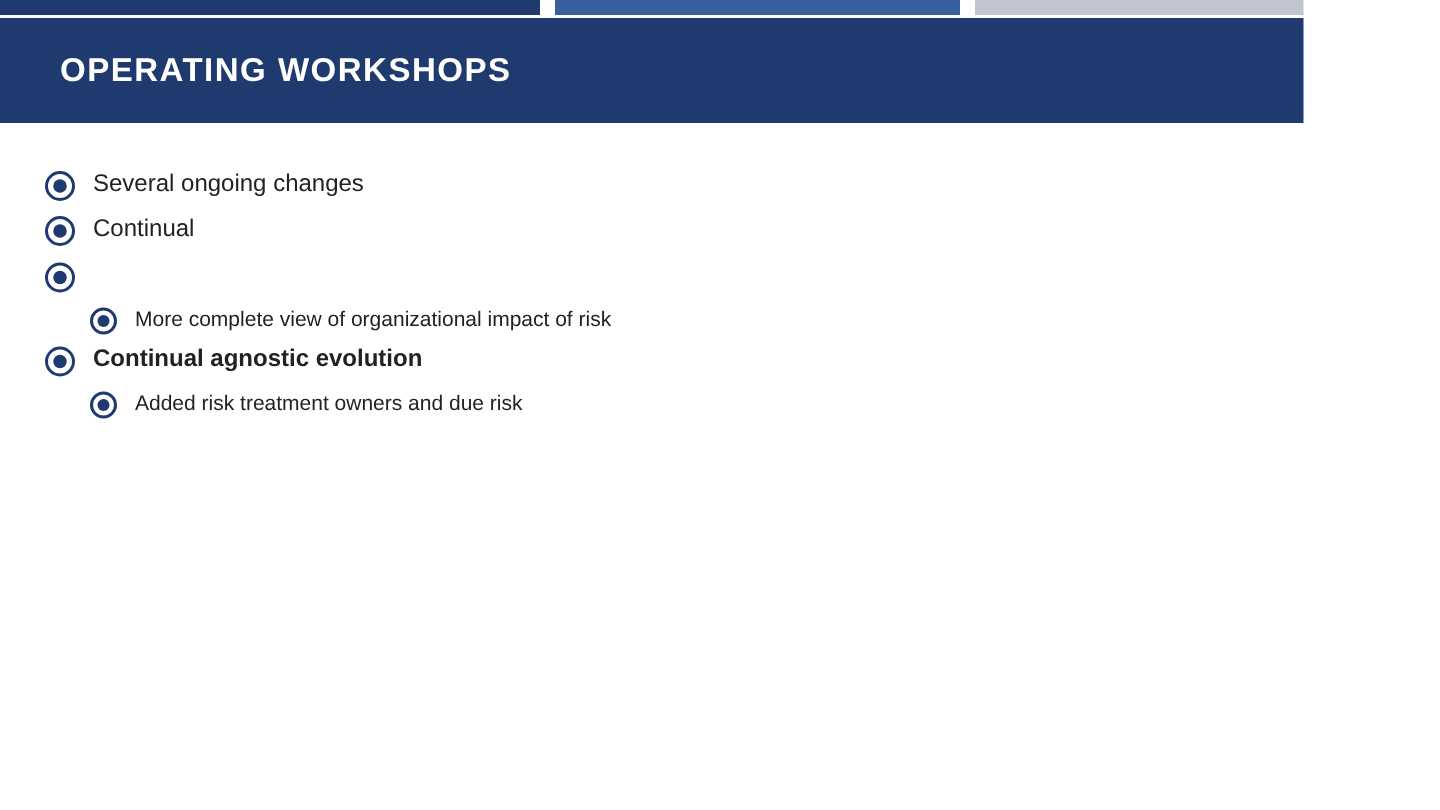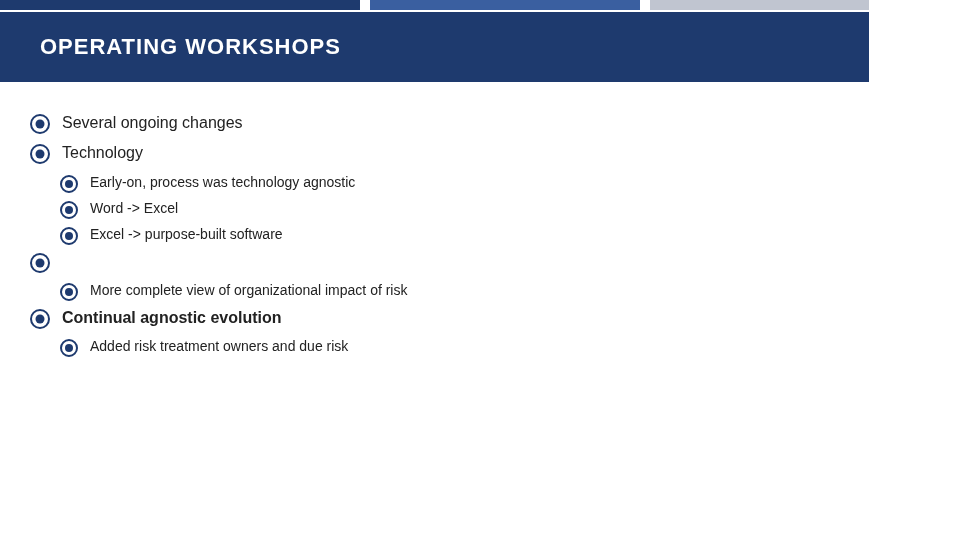--- a/index.html
+++ b/index.html
@@ -171,39 +171,23 @@
   <div class="content">
     <ul class="bullet-list">
 
       <li class="bullet-item level1">
         <span class="bullet-icon level1"></span>
         <span class="bullet-text">Several ongoing changes</span>
       </li>
 
       <li class="bullet-item level1">
         <span class="bullet-icon level1"></span>
-        <span class="bullet-text">Technology</span>
-      </li>
-
-      <li>
-        <ul class="sub-list">
-          <li class="bullet-item level2">
-            <span class="bullet-icon"></span>
-            <span class="bullet-text">Early-on, process was technology agnostic</span>
-          </li>
-          <li class="bullet-item level2">
-            <span class="bullet-icon"></span>
-            <span class="bullet-text">Word -&gt; Excel</span>
-          </li>
-          <li class="bullet-item level2">
-            <span class="bullet-icon"></span>
-            <span class="bullet-text">Excel -&gt; purpose-built software</span>
-          </li>
-        </ul>
-      </li>
+        <span class="bullet-text">Continual</span>
+      </li>
+
 
       <li class="bullet-item level1 bold-item">
         <span class="bullet-icon level1"></span>
       </li>
 
       <li>
         <ul class="sub-list">
           <li class="bullet-item level2">
             <span class="bullet-icon"></span>
             <span class="bullet-text">More complete view of organizational impact of risk</span>

